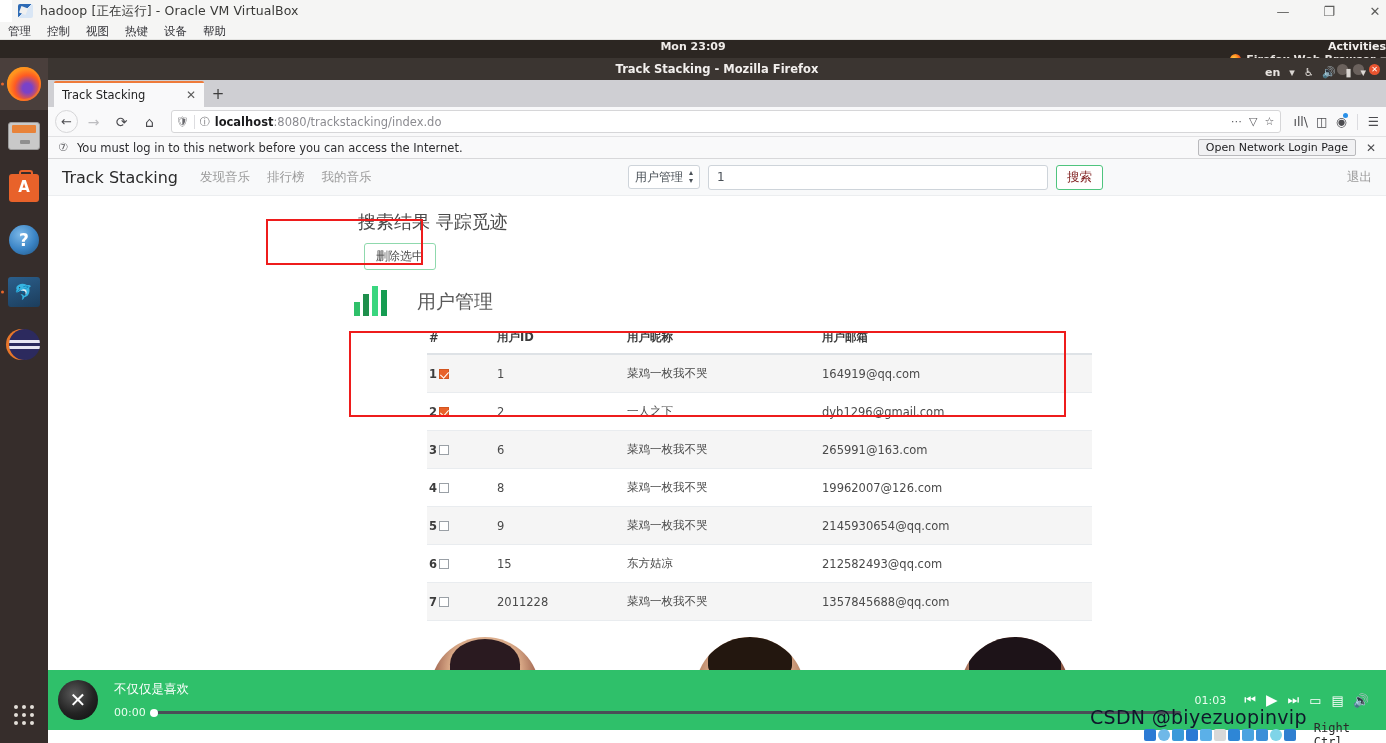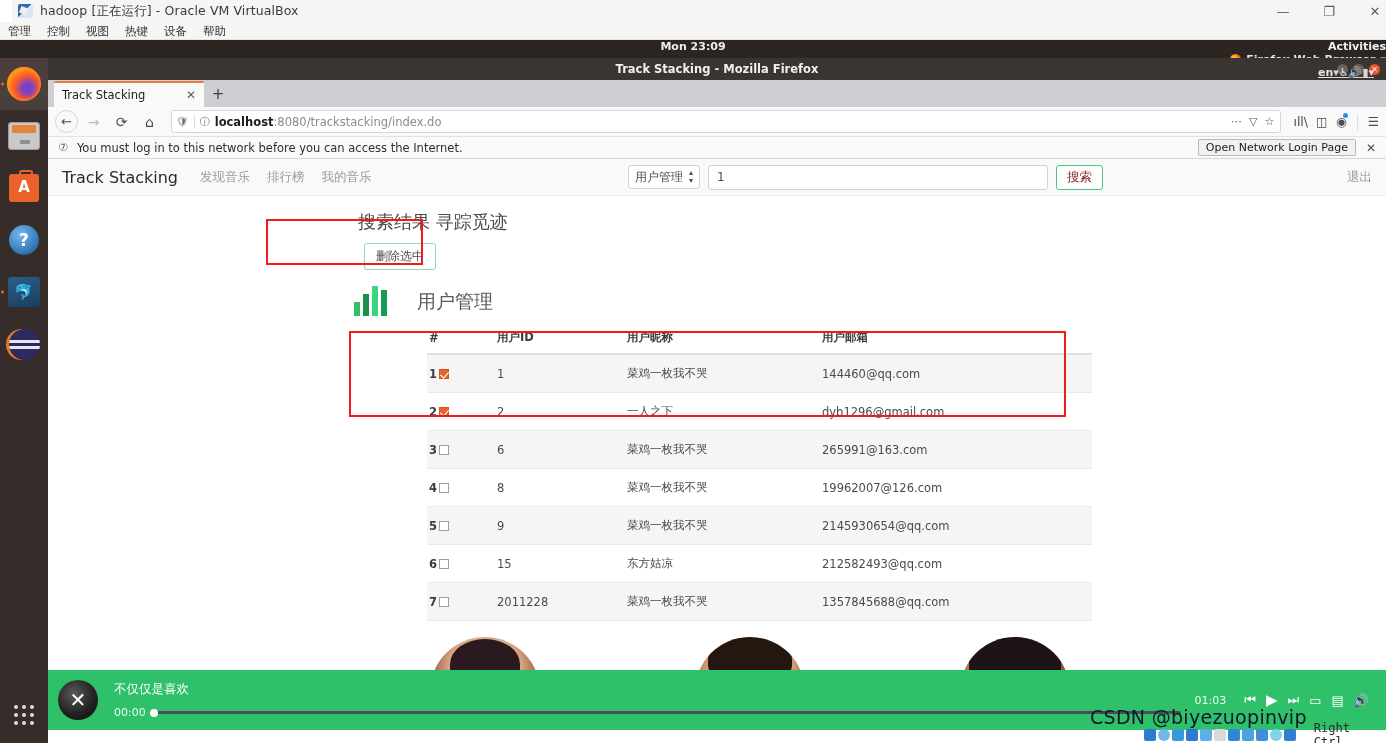--- a/index.html
+++ b/index.html
@@ -49,21 +49,21 @@
   .ubuntu-panel .activities { padding-left:8px; font-weight:bold; font-size:11px; color:#f2efed;}
   .ubuntu-panel .ffapp { display:flex; align-items:center; gap:5px; margin-left:22px; font-weight:bold;}
   .ff-mini {
     width:11px;height:11px;border-radius:50%;
     background: radial-gradient(circle at 35% 40%, #ffd14a 0%, #ff8a1e 40%, #e8471f 70%, #a8208a 100%);
   }
   .ubuntu-panel .clock {
     position:absolute; left:0; right:0; text-align:center; font-weight:bold;
     font-size:11px; color:#f0ece9; pointer-events:none;
   }
-  .ubuntu-panel .tray { margin-left:auto; display:flex; align-items:center; gap:0; padding-right:12px; z-index:2;text-decoration:underline;}
+  .ubuntu-panel .tray { margin-left:auto; display:flex; align-items:center; gap:9px; padding-right:20px; z-index:2;}
   .tray .lang { font-weight:bold; font-size:11px; }
   .tray .ic { font-size:11px; opacity:.92; }
 
   
   .dock {
     position:absolute; left:0; top:58px; width:48px; height:685px;
     background:#362d2b;
   }
   .dock-item {
     width:48px; height:52px; display:flex; align-items:center; justify-content:center;
@@ -477,21 +477,21 @@
             <tbody id="tbody">
                 <tr class="alt">
                   <td class="col-idx">
                     <span class="idx-cell">
                       <span class="idx-num">1</span>
                       <span class="cb on"></span>
                     </span>
                   </td>
                   <td class="col-id">1</td>
                   <td class="col-nick">菜鸡一枚我不哭</td>
-                  <td class="col-mail">144460@qq.com</td>
+                  <td class="col-mail">164919@qq.com</td>
                 </tr>
                 <tr>
                   <td class="col-idx">
                     <span class="idx-cell">
                       <span class="idx-num">2</span>
                       <span class="cb on"></span>
                     </span>
                   </td>
                   <td class="col-id">2</td>
                   <td class="col-nick">一人之下</td>

